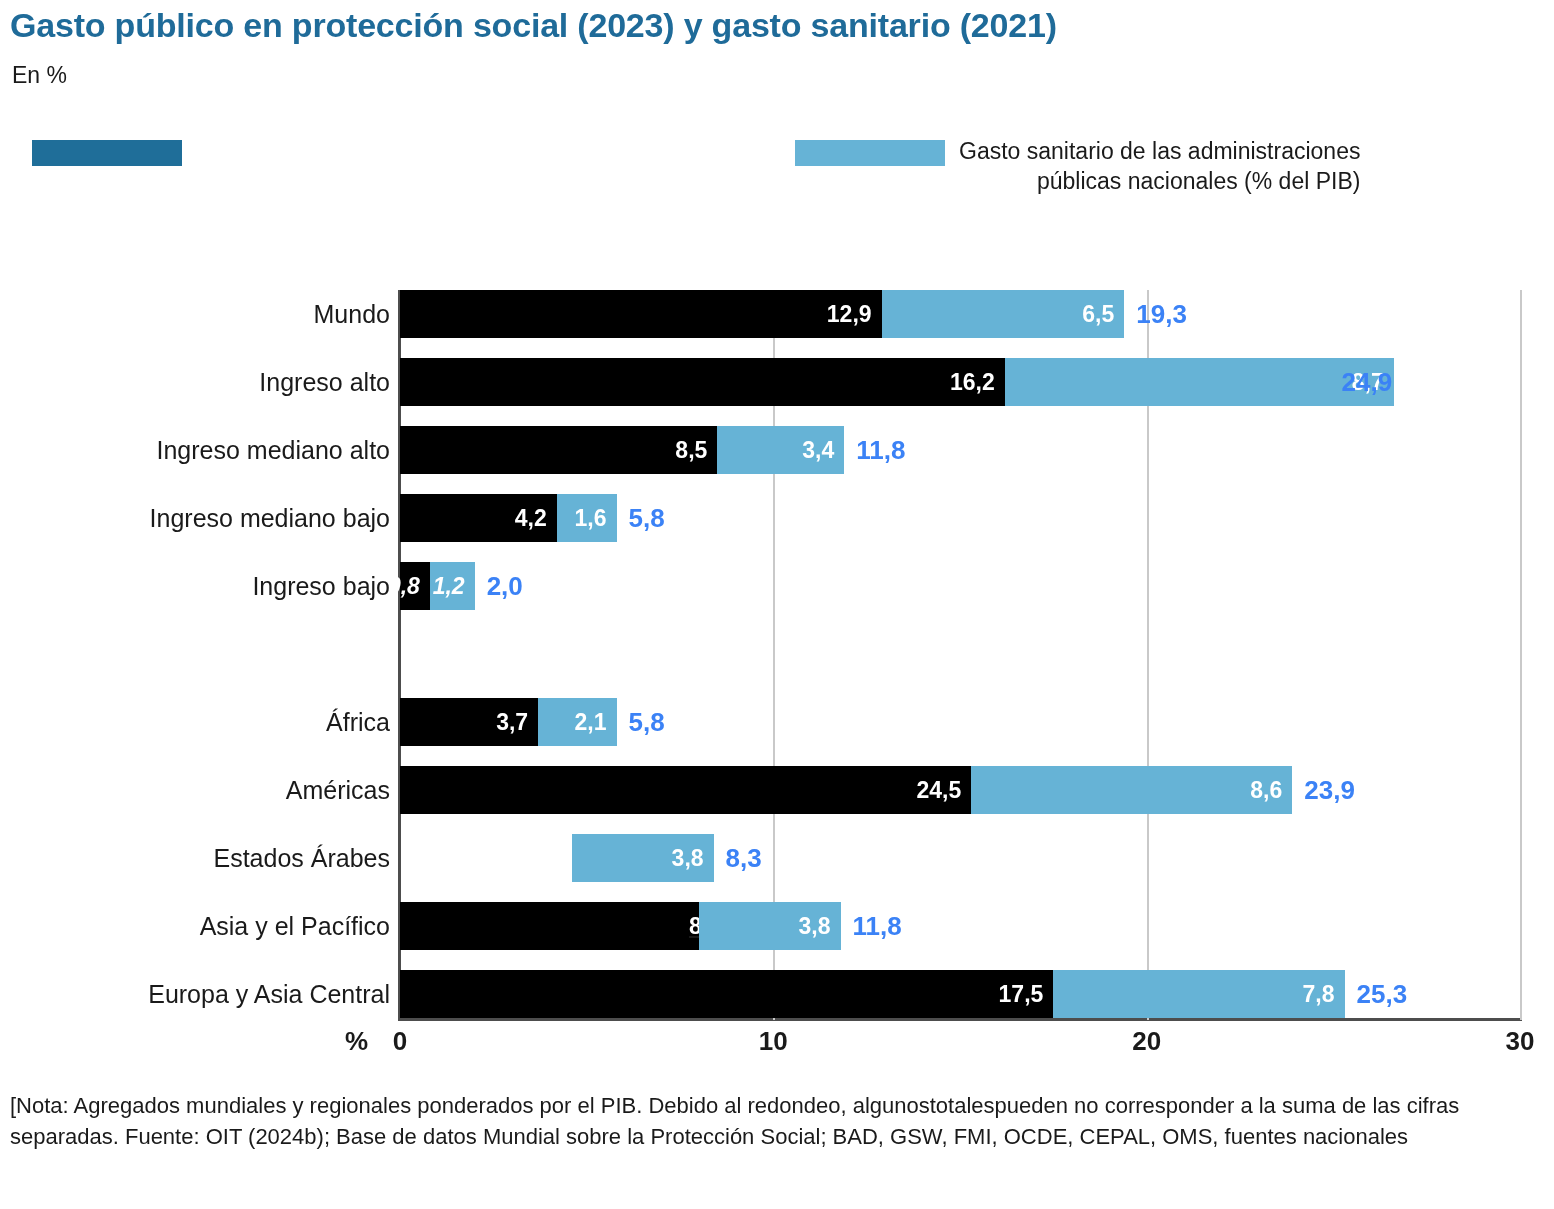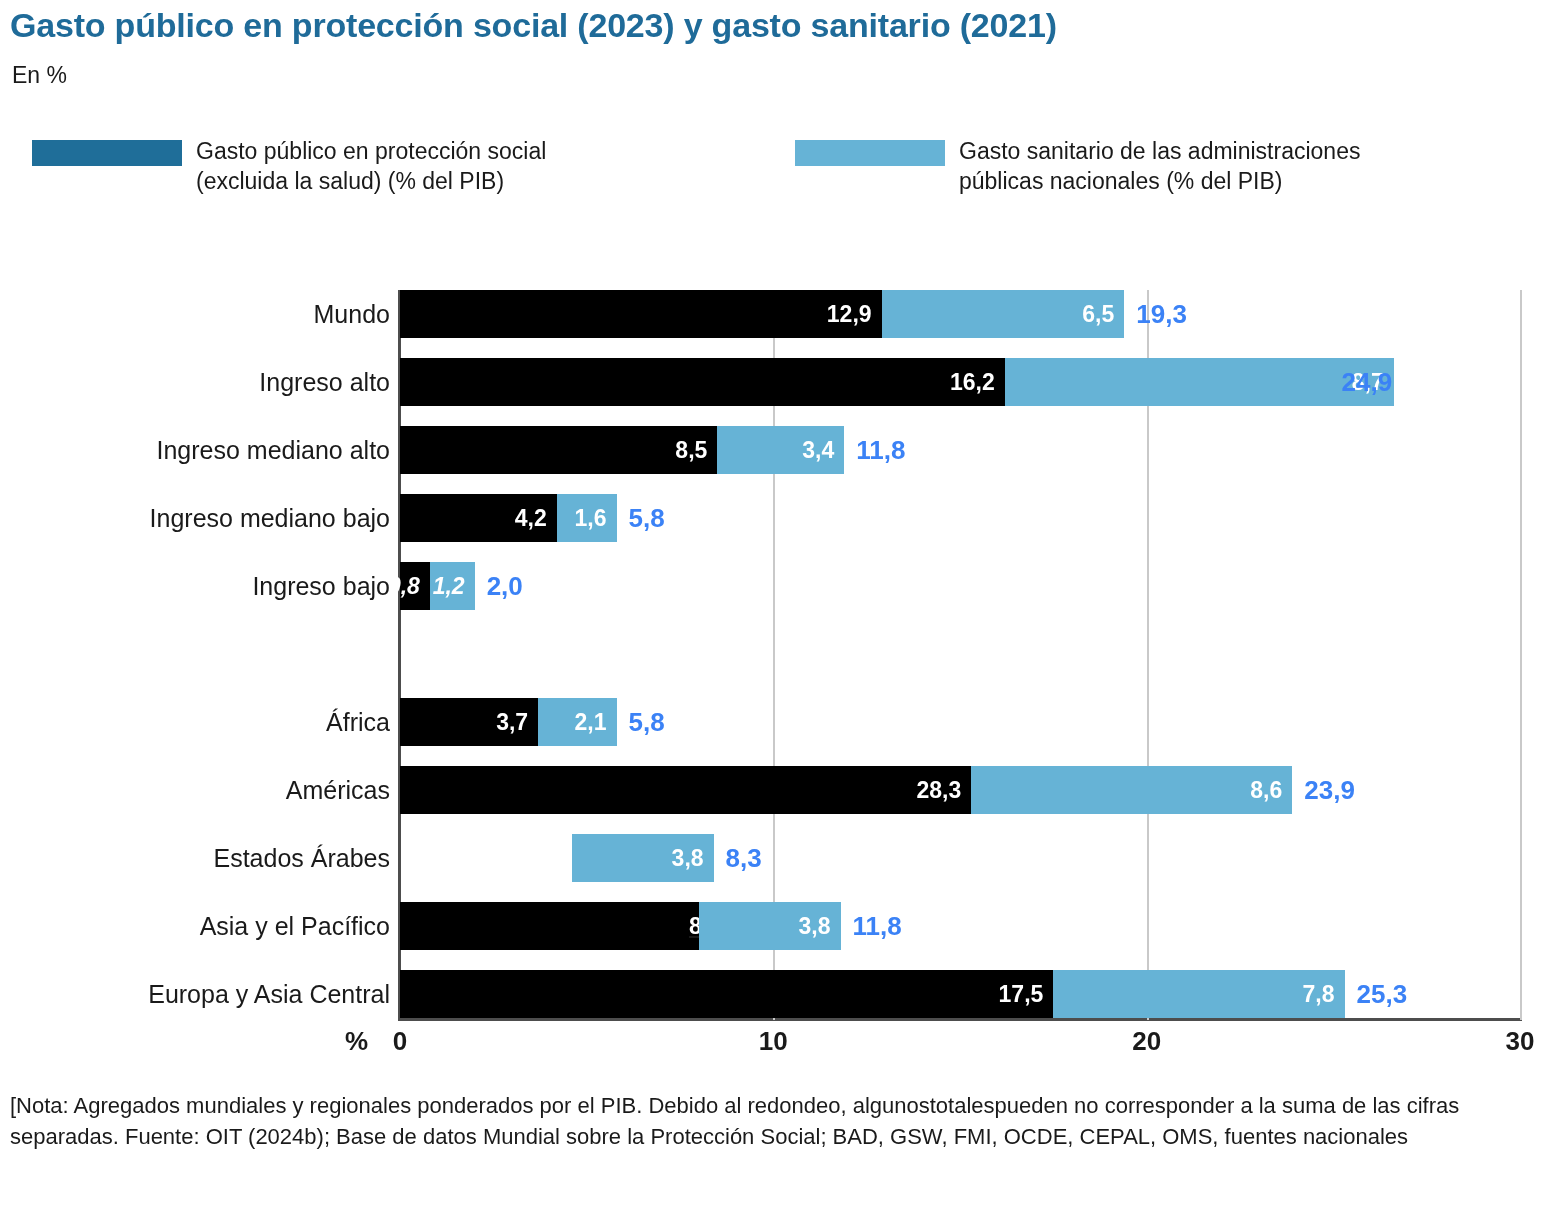--- a/index.html
+++ b/index.html
@@ -53,21 +53,21 @@
     margin-top: 4px;
   }
   .legend-text {
     font-size: 23px;
     line-height: 30px;
     margin-left: 14px;
     white-space: pre-line;
   }
   #legend-item-0 { left: 32px; top: 6px; }
   #legend-item-1 { left: 795px; top: 6px; }
-  #legend-item-1 .legend-text { }
+  #legend-item-1 .legend-text { text-align: right; }
 
   
   #chart {
     position: absolute;
     left: 0;
     top: 268px;
     width: 1554px;
     height: 790px;
   }
   
@@ -180,22 +180,20 @@
 </style>
 </head>
 <body>
 
 <div id="title">Gasto público en protección social (2023) y gasto sanitario (2021)</div>
 <div id="subtitle">En %</div>
 
 <div id="legend">
   <div class="legend-item" id="legend-item-0">
     <div class="legend-swatch" style="background:#1f6e99"></div>
-    <div class="legend-text">Gasto público en protección social
-(excluida la salud) (% del PIB)</div>
   </div>
   <div class="legend-item" id="legend-item-1">
     <div class="legend-swatch" style="background:#66b3d6"></div>
     <div class="legend-text">Gasto sanitario de las administraciones
 públicas nacionales (% del PIB)</div>
   </div>
 </div>
 
 <div id="chart">
   <div id="axis-y"></div>
@@ -276,21 +274,21 @@
           <div class="seg seg-b" style="left: 138.133px; width: 78.4px;">
             <span class="seg-val">2,1</span>
           </div>
         </div>
         <div class="total" style="left: 616.533px;">5,8</div>
       </div>
       <div class="row" style="top: 498px; width: 1554px;">
         <div class="row-label">Américas</div>
         <div class="bars" style="width: 892.267px;">
           <div class="seg seg-a" style="left: 0px; width: 571.2px;">
-            <span class="seg-val">28,3</span>
+            <span class="seg-val">24,5</span>
           </div>
           <div class="seg seg-b" style="left: 571.2px; width: 321.067px;">
             <span class="seg-val">8,6</span>
           </div>
         </div>
         <div class="total" style="left: 1292.27px;">23,9</div>
       </div>
       <div class="row" style="top: 566px; width: 1554px;">
         <div class="row-label">Estados Árabes</div>
         <div class="bars" style="width: 313.6px;">

